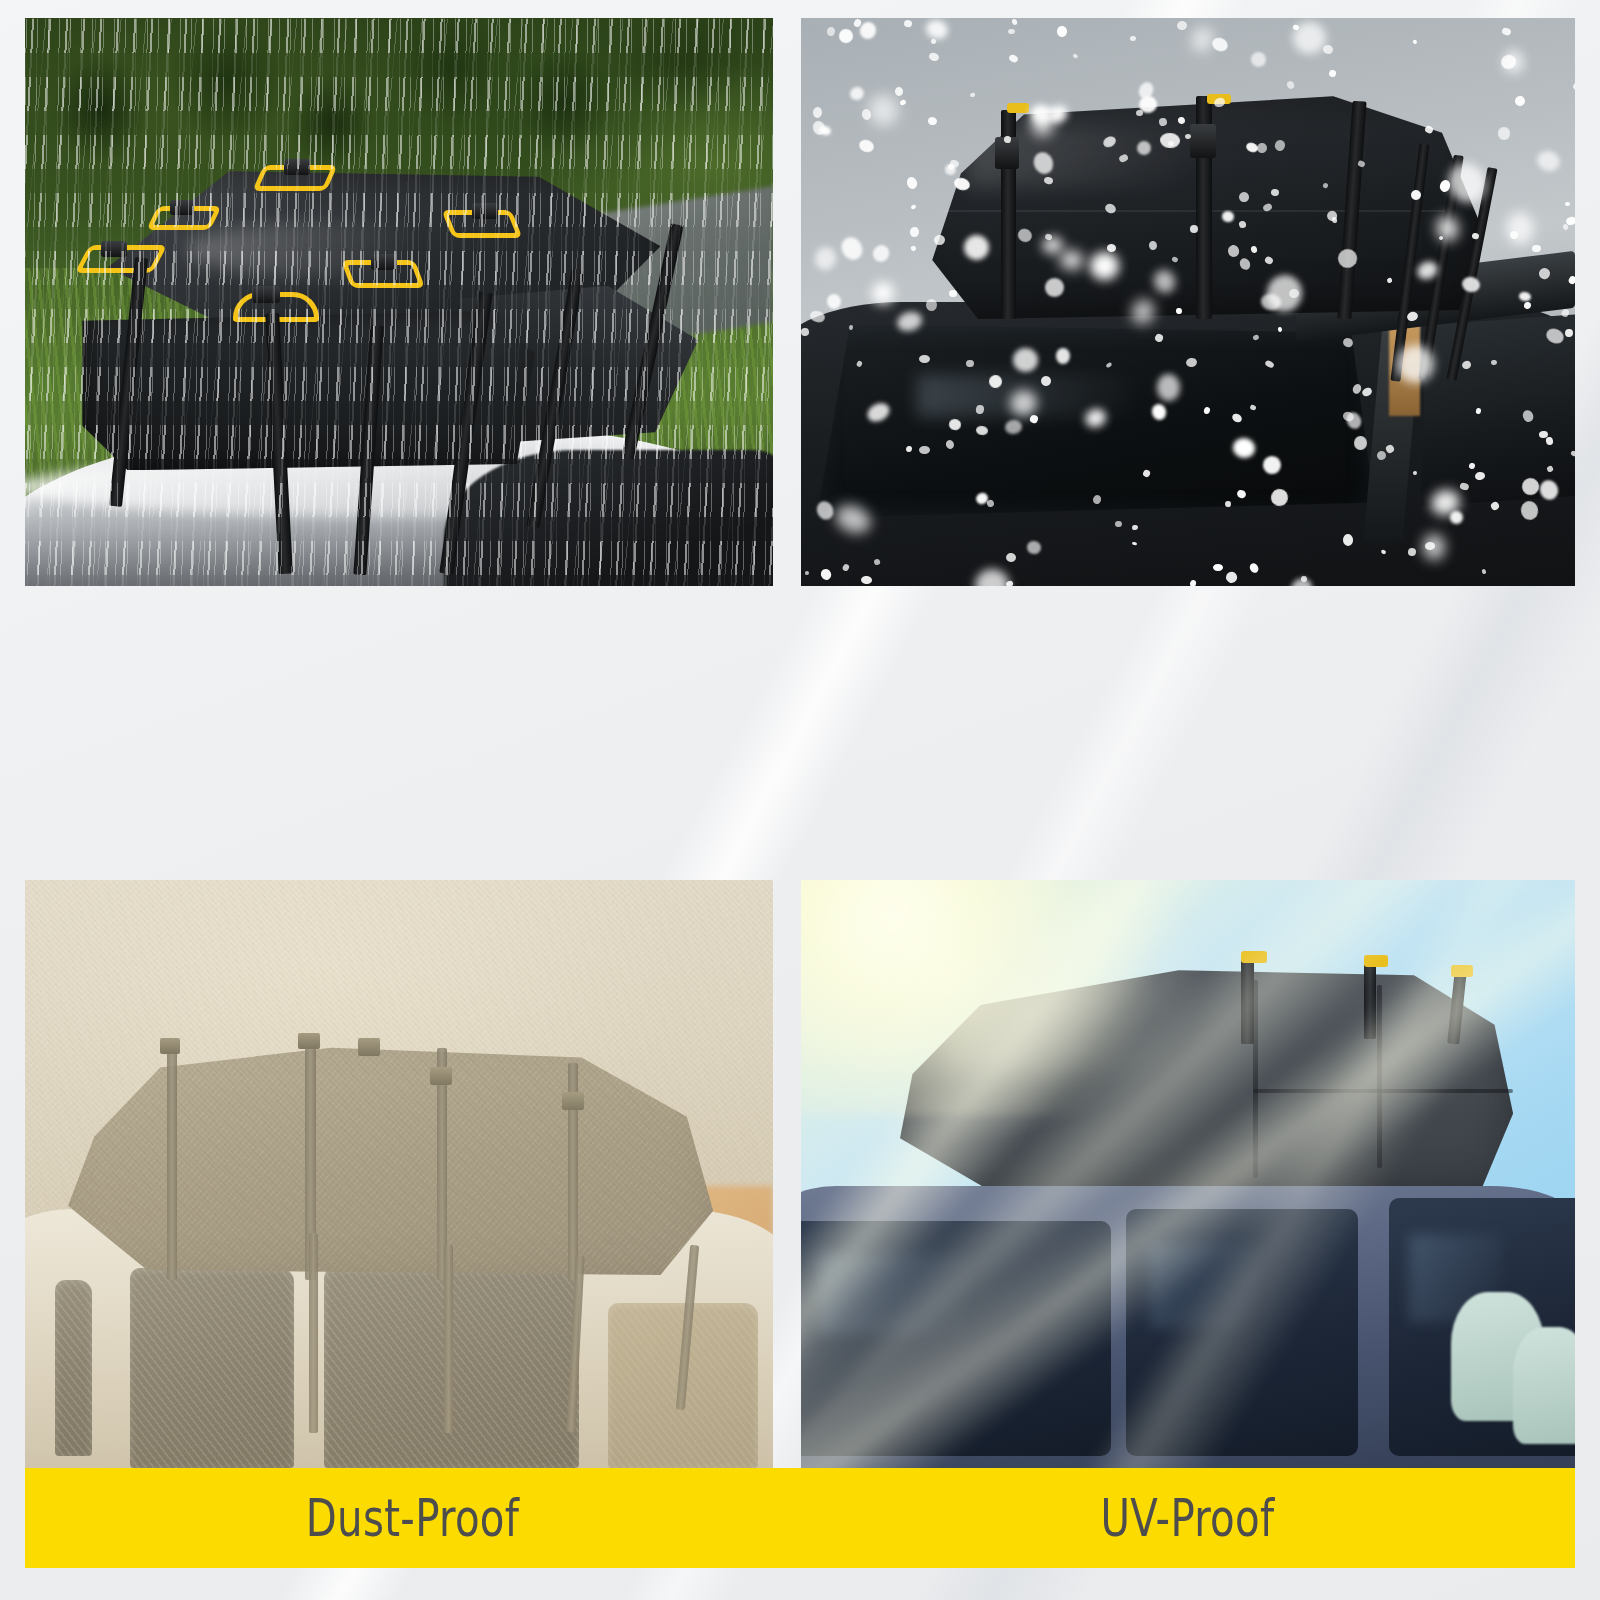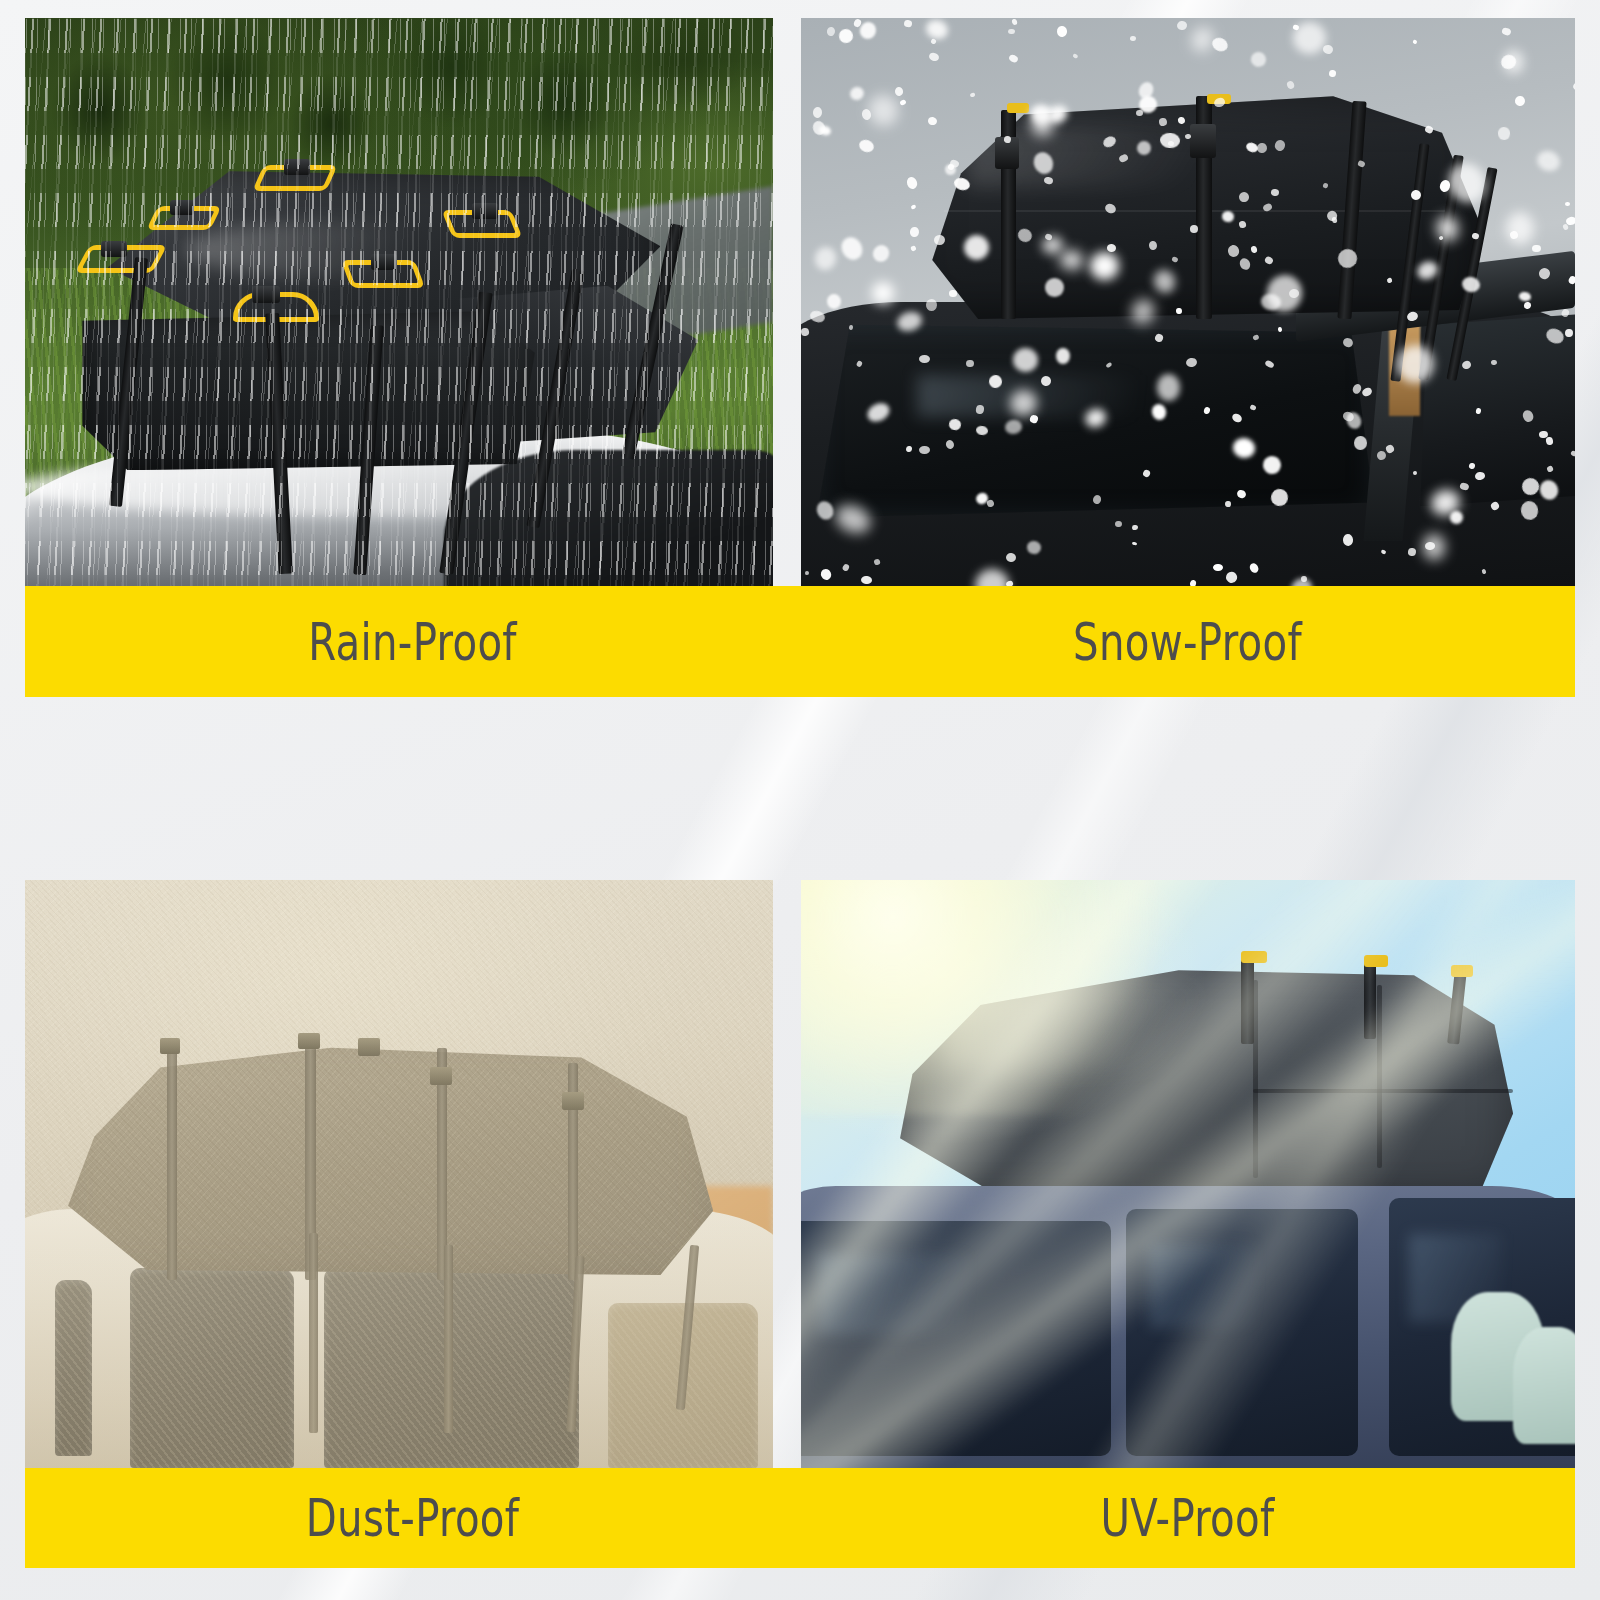--- a/index.html
+++ b/index.html
@@ -734,24 +734,20 @@
           <div class="flake" style="width: 10.7px; height: 11.9px; left: 16.21%; top: 49.53%; opacity: 0.62; transform: rotate(3deg);"></div>
           <div class="flake" style="width: 13.5px; height: 15.9px; left: 32.95%; top: 58.11%; opacity: 0.89; filter: blur(1.4px); transform: rotate(0deg);"></div>
           <div class="flake" style="width: 7.8px; height: 8.2px; left: 98.7%; top: 54.82%; opacity: 0.91; transform: rotate(4deg);"></div>
           <div class="flake" style="width: 16.6px; height: 13.9px; left: 26.39%; top: 70.77%; opacity: 0.62; filter: blur(1.4px); transform: rotate(-7deg);"></div>
           <div class="flake" style="width: 10.8px; height: 8.1px; left: 15.19%; top: 59.4%; opacity: 0.8; transform: rotate(1deg);"></div>
           <div class="flake" style="width: 7.9px; height: 8px; left: 89.19%; top: 85.16%; opacity: 0.89; transform: rotate(-29deg);"></div>
         </div>
     </div>
   </div>
 
-  <div class="banner" style="left:25px; top:586px; width:1550px; height:111px;">
-    <div class="banner-label">Rain-Proof</div>
-    <div class="banner-label">Snow-Proof</div>
-  </div>
 
 
   <div class="panel" style="left:25px; top:880px; width:748px; height:588px;">
     <div class="panel-inner">
       <div class="dust-wall"></div>
       <div class="dust-sand"></div>
       <div class="dust-car"></div>
 
       <div class="dust-win" style="left:4%; top:68%; width:5%; height:30%;"></div>
       <div class="dust-win" style="left:14%; top:66%; width:22%; height:34%;"></div>

